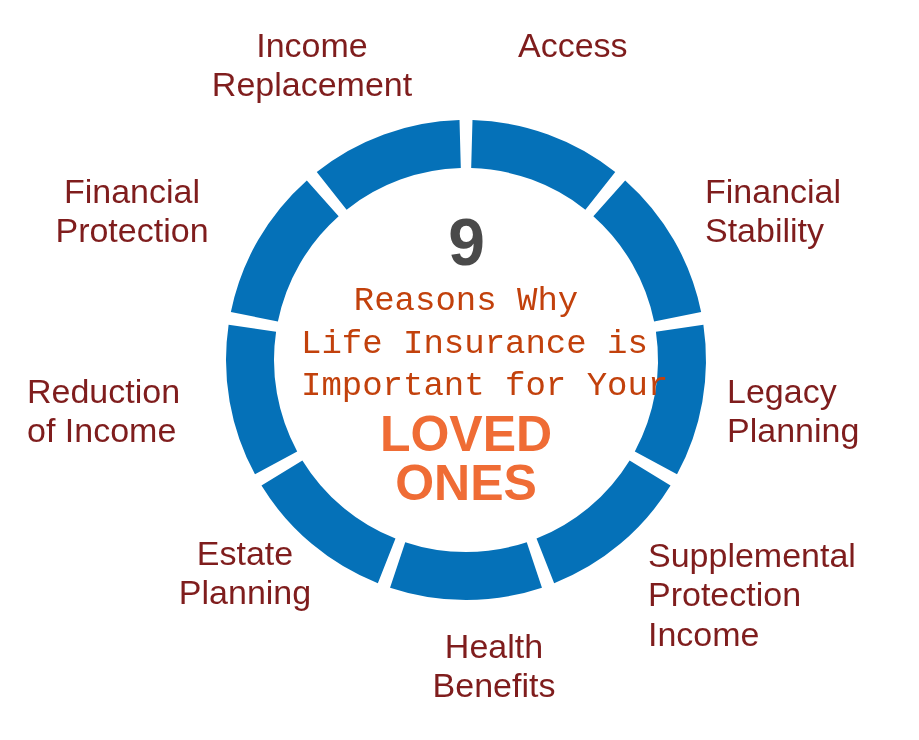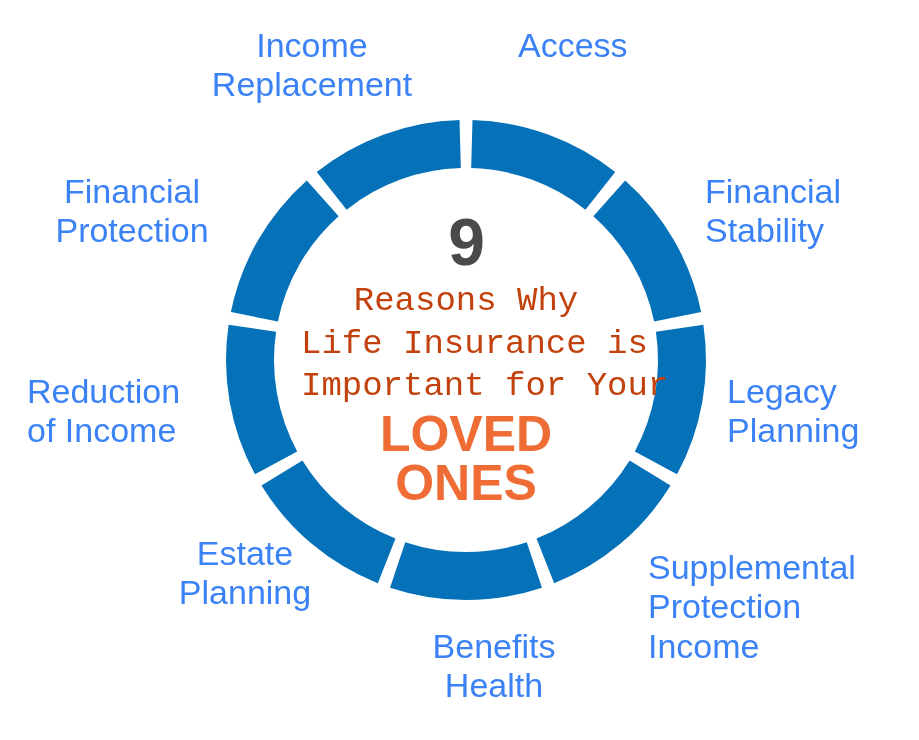--- a/index.html
+++ b/index.html
@@ -70,21 +70,21 @@
     letter-spacing: 0px;
   }
   #center-highlight .hl {
     display: block;
   }
 
   
   .ring-label {
     position: absolute;
     font-size: 34px;
-    color: #3b82f6;
+    color: #7f1d1d;
     line-height: 1.16;
     white-space: nowrap;
   }
   .ring-label .ll {
     display: block;
   }
   .ring-label.align-left  { text-align: left; }
   .ring-label.align-center{ text-align: center; }
 </style>
 </head>
@@ -127,28 +127,28 @@
       <span class="ll">Access</span>
     </div>
   <div class="ring-label align-left" id="lbl-2" style="left:705px; top:172px; width:214px;">
       <span class="ll">Financial</span>
       <span class="ll">Stability</span>
     </div>
   <div class="ring-label align-left" id="lbl-3" style="left:727px; top:372px; width:192px;">
       <span class="ll">Legacy</span>
       <span class="ll">Planning</span>
     </div>
-  <div class="ring-label align-left" id="lbl-4" style="left:648px; top:548px; width:271px;">
+  <div class="ring-label align-left" id="lbl-4" style="left:648px; top:536px; width:271px;">
       <span class="ll">Supplemental</span>
       <span class="ll">Protection</span>
       <span class="ll">Income</span>
     </div>
   <div class="ring-label align-center" id="lbl-5" style="left:378px; top:627px; width:232px;">
+      <span class="ll">Health</span>
       <span class="ll">Benefits</span>
-      <span class="ll">Health</span>
     </div>
   <div class="ring-label align-center" id="lbl-6" style="left:145px; top:534px; width:200px;">
       <span class="ll">Estate</span>
       <span class="ll">Planning</span>
     </div>
   <div class="ring-label align-left" id="lbl-7" style="left:27px; top:372px; width:210px;">
       <span class="ll">Reduction</span>
       <span class="ll">of Income</span>
     </div>
   <div class="ring-label align-center" id="lbl-8" style="left:22px; top:172px; width:220px;">

